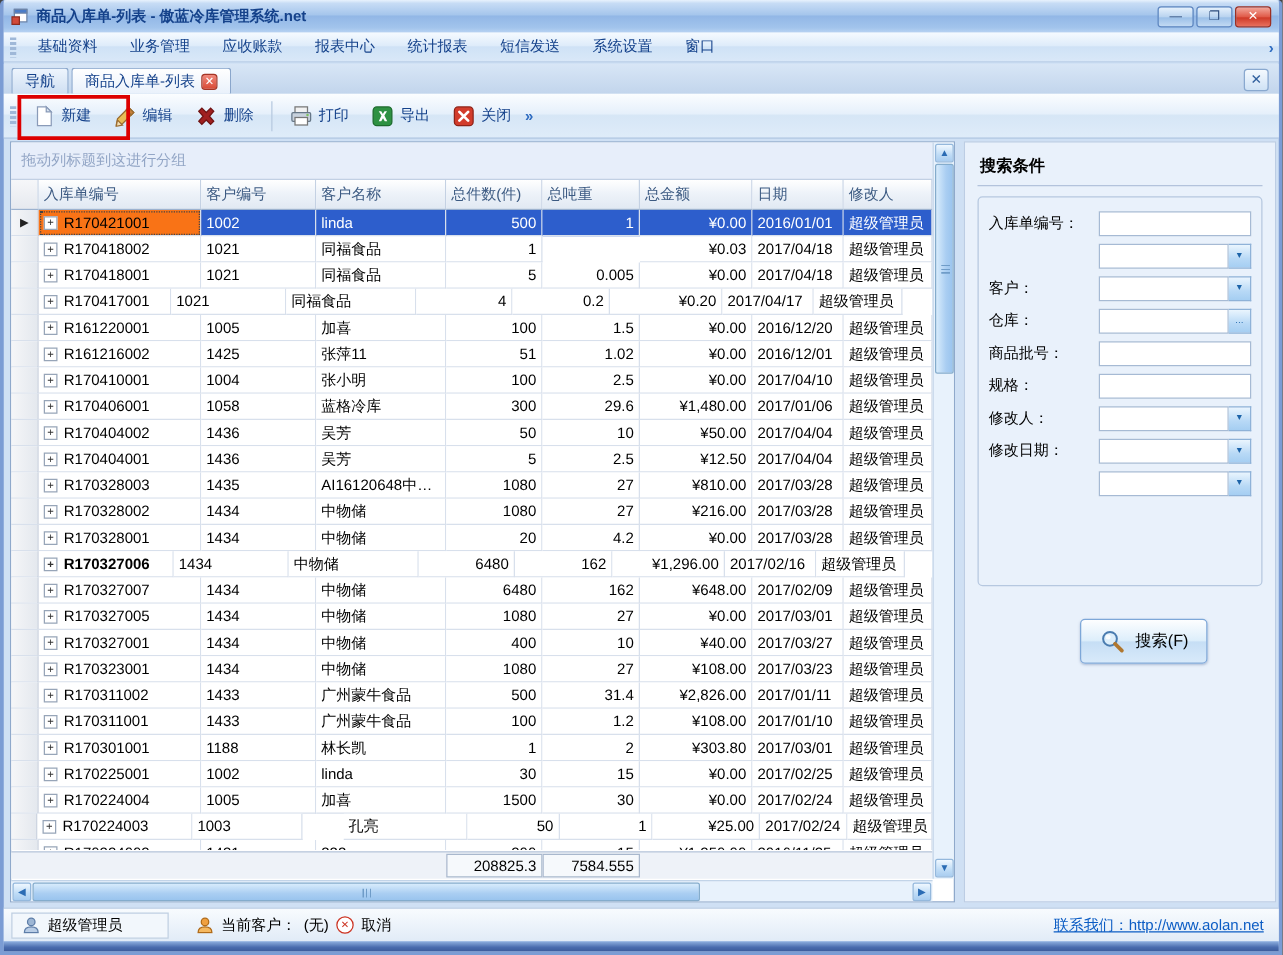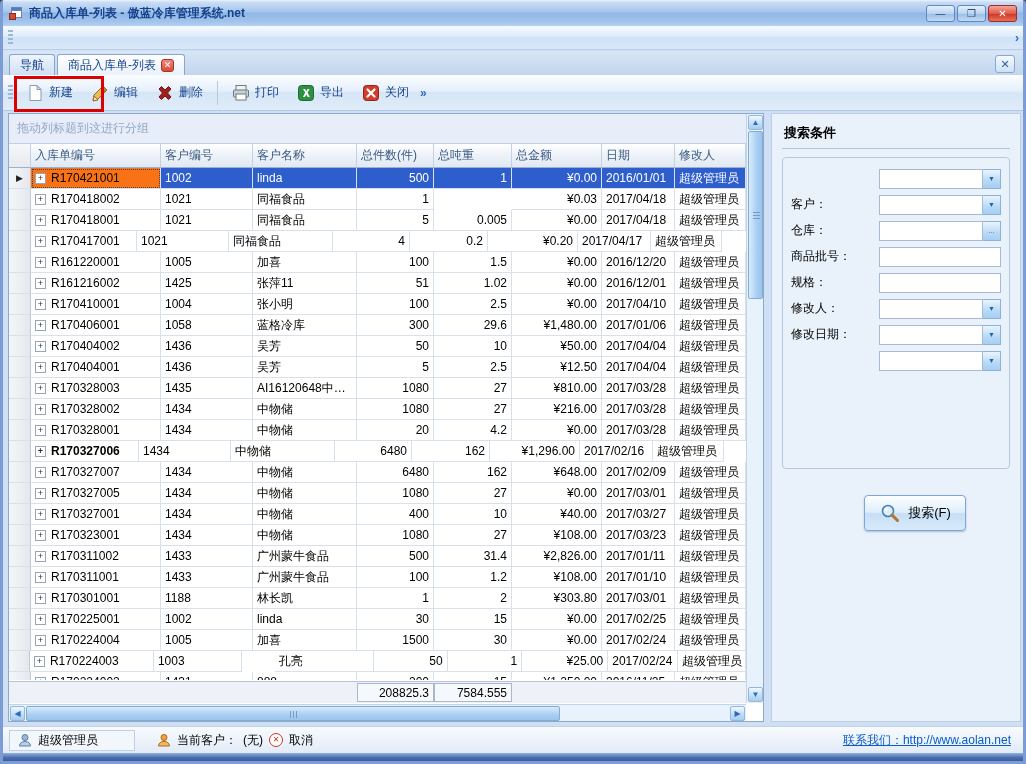--- a/index.html
+++ b/index.html
@@ -209,20 +209,30 @@
       <span class="title-text">商品入库单-列表 - 傲蓝冷库管理系统.net</span>
       <div class="win-btns">
         <div class="win-btn">—</div>
         <div class="win-btn">❐</div>
         <div class="win-btn close">✕</div>
       </div>
     </div>
 
     <div class="menubar">
       <div class="grip"></div>
+      <div id="menu-items" style="display:flex;">
+          <div class="menu-item">基础资料</div>
+          <div class="menu-item">业务管理</div>
+          <div class="menu-item">应收账款</div>
+          <div class="menu-item">报表中心</div>
+          <div class="menu-item">统计报表</div>
+          <div class="menu-item">短信发送</div>
+          <div class="menu-item">系统设置</div>
+          <div class="menu-item">窗口</div>
+        </div>
       <div class="menu-overflow">›</div>
     </div>
 
     <div class="tabrow">
       <div class="tab">
         <span>导航</span>
       </div>
       <div class="tab active">
         <span>商品入库单-列表</span>
         <span class="tab-close">✕</span>
@@ -602,20 +612,26 @@
           </div>
         <div class="sb-btn" style="right:1px;">▶</div>
       </div>
     </div>
 
     <div class="search-panel">
       <div class="sp-title">搜索条件</div>
       <div class="sp-box">
         <div id="search-fields">
             <div class="sf-row">
+              <span class="sf-label">入库单编号：</span>
+              <span class="sf-ctrl">
+                <input class="sf-input" value="" style="">
+              </span>
+            </div>
+            <div class="sf-row">
               <span class="sf-label"></span>
               <span class="sf-ctrl">
                 <input class="sf-input" value="" style="">
                 <span class="sf-btn">▼</span>
               </span>
             </div>
             <div class="sf-row">
               <span class="sf-label">客户：</span>
               <span class="sf-ctrl">
                 <input class="sf-input" value="" style="">

